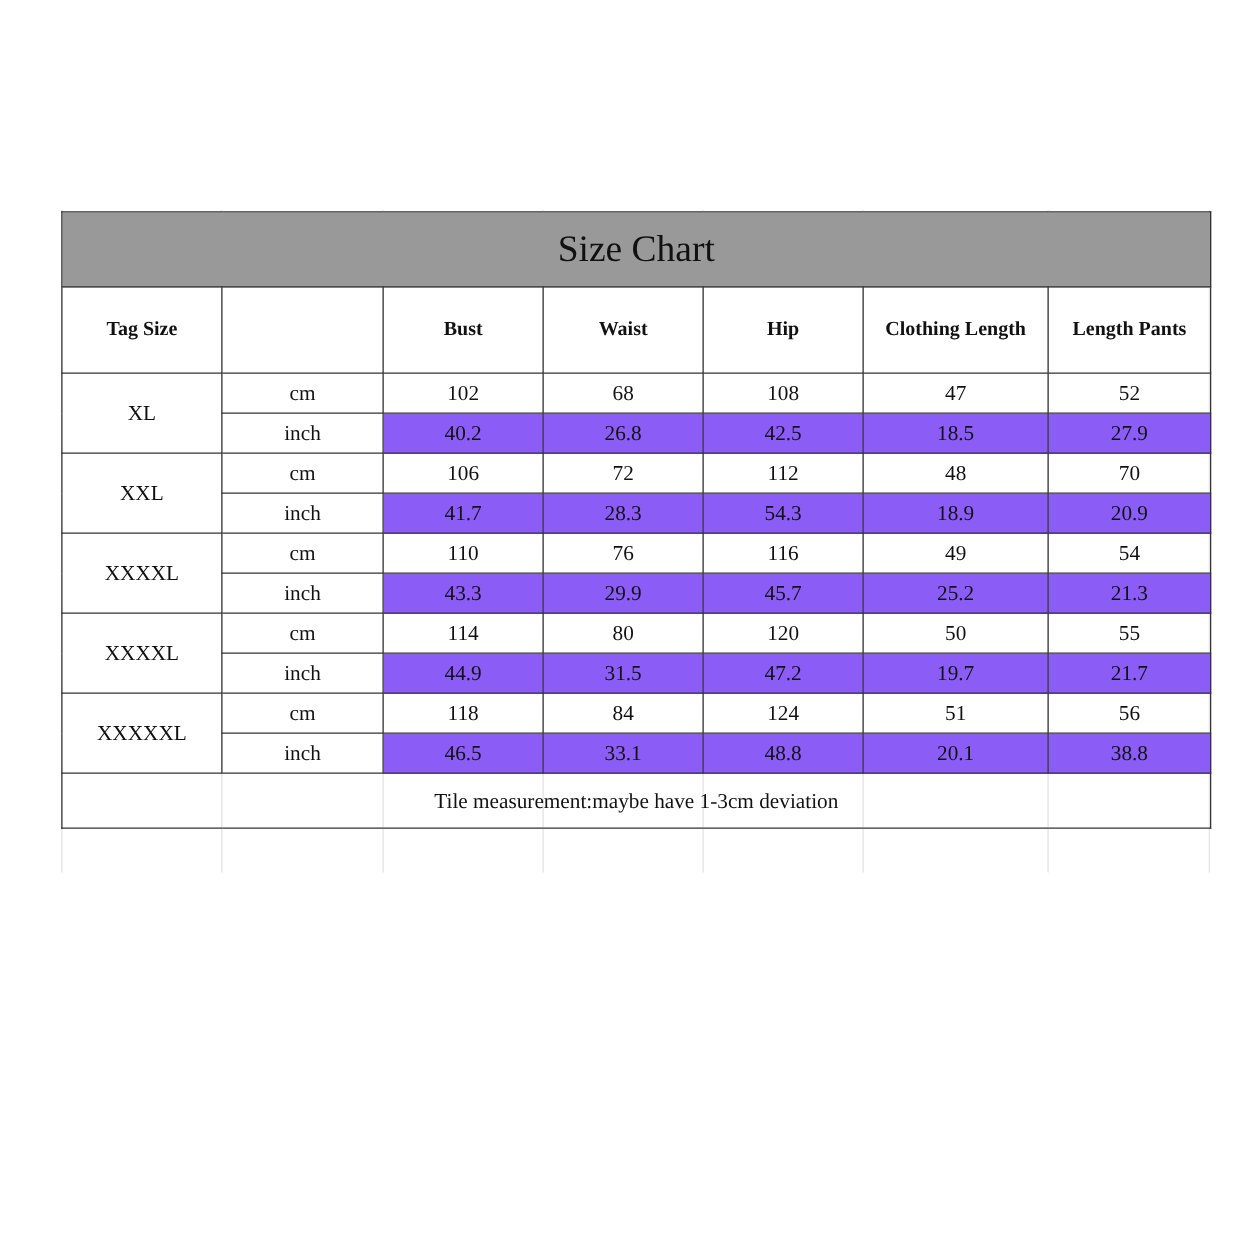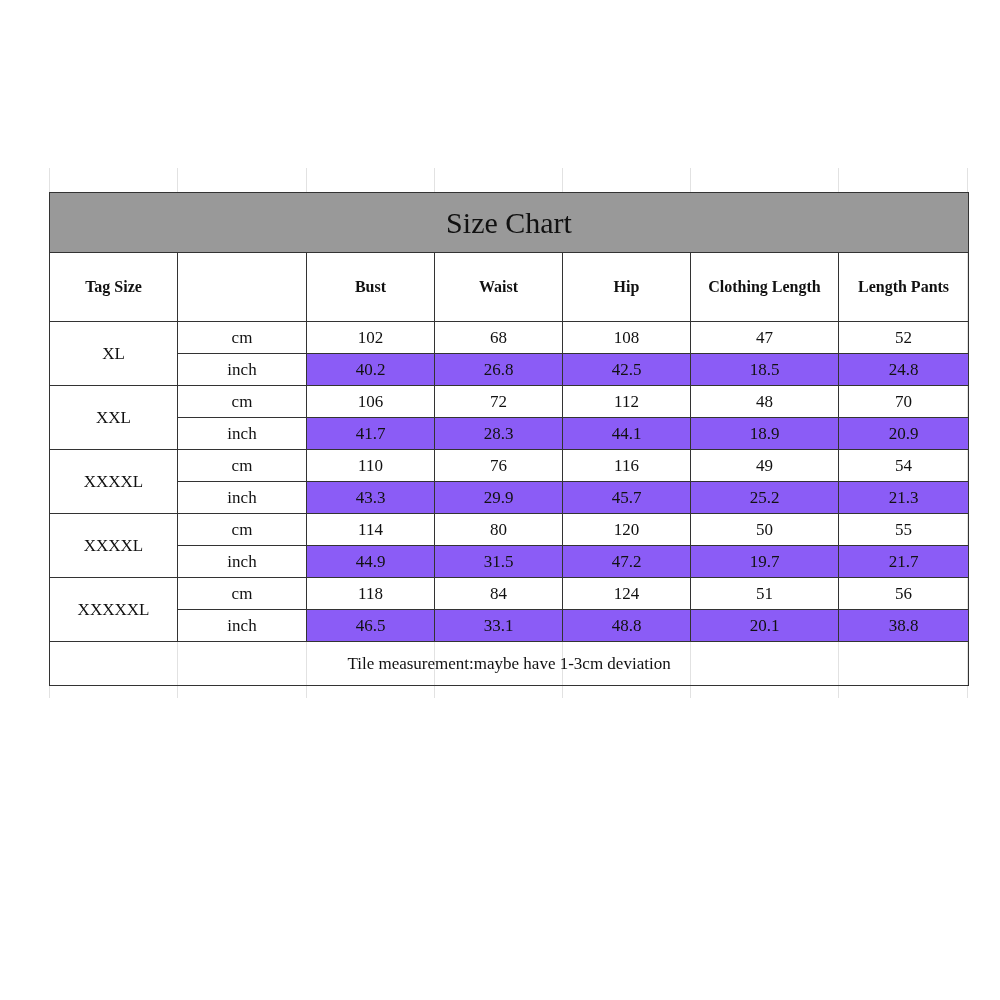--- a/index.html
+++ b/index.html
@@ -1,18 +1,18 @@
 <!DOCTYPE html>
 <html><head>
 <meta charset="utf-8">
 <style>
   html, body { margin:0; padding:0; background:#ffffff; }
   body { width:1000px; height:1000px; position:relative; overflow:hidden; font-family:"Liberation Serif", serif; color:#111; }
   .gridline-v { position:absolute; width:1px; background:#e2e2e2; }
-  table.size { position:absolute; left:49px; top:192px; width:919px; border-collapse:collapse; table-layout:fixed; }
+  table.size { position:absolute; left:49px; top:169px; width:919px; border-collapse:collapse; table-layout:fixed; }
   table.size td { border:1.5px solid #333; text-align:center; vertical-align:middle; padding:0; font-size:17px; }
   .title-cell { background:#999999; height:59px; font-size:30px !important; }
   .hdr td { height:68px; font-weight:bold; font-size:16px !important; }
   .row-cm td { height:31px; }
   .row-in td { height:31px; }
   .shade { background:#8b5cf6; }
   .note td { height:43px; }
 </style>
 </head>
 <body>
@@ -58,37 +58,37 @@
     <td>108</td>
     <td>47</td>
     <td>52</td>
   </tr>
   <tr class="row-in">
     <td>inch</td>
     <td class="shade">40.2</td>
     <td class="shade">26.8</td>
     <td class="shade">42.5</td>
     <td class="shade">18.5</td>
-    <td class="shade">24.8</td>
+    <td class="shade">27.9</td>
   </tr>
 
   <tr class="row-cm">
     <td rowspan="2">XXL</td>
     <td>cm</td>
     <td>106</td>
     <td>72</td>
     <td>112</td>
     <td>48</td>
     <td>70</td>
   </tr>
   <tr class="row-in">
     <td>inch</td>
     <td class="shade">41.7</td>
     <td class="shade">28.3</td>
-    <td class="shade">44.1</td>
+    <td class="shade">54.3</td>
     <td class="shade">18.9</td>
     <td class="shade">20.9</td>
   </tr>
 
   <tr class="row-cm">
     <td rowspan="2">XXXXL</td>
     <td>cm</td>
     <td>110</td>
     <td>76</td>
     <td>116</td>

